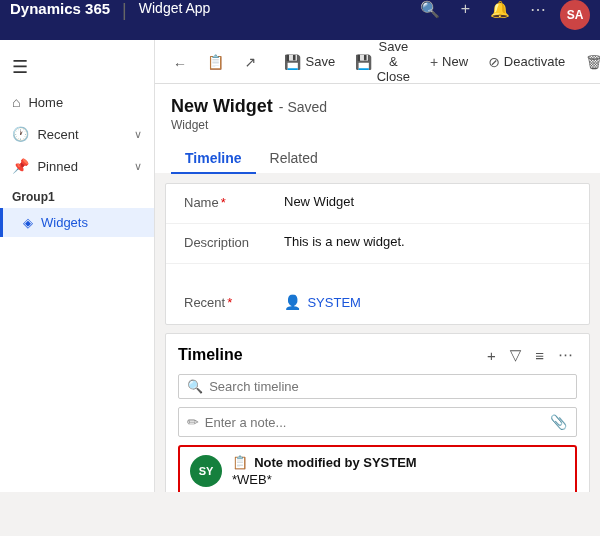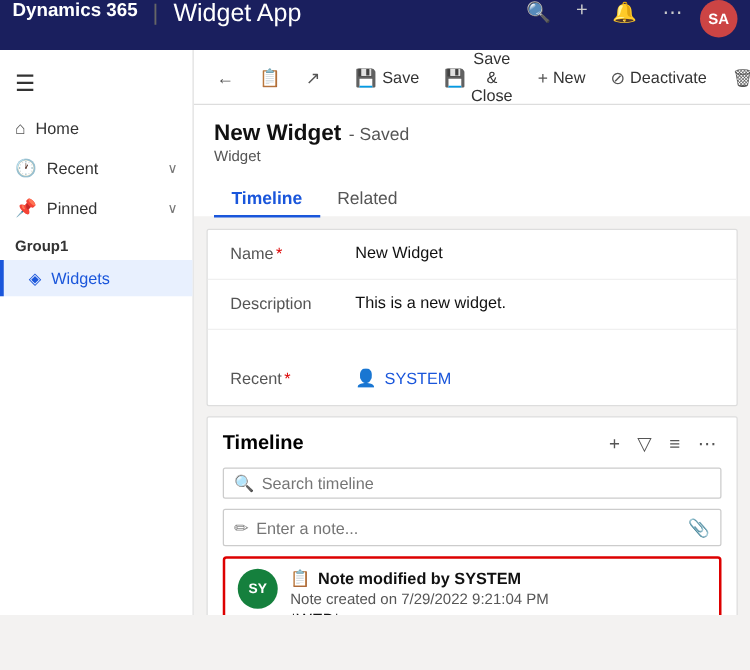--- a/index.html
+++ b/index.html
@@ -10,21 +10,21 @@
       background: #1a1f5e;
       color: white;
       height: 40px;
       display: flex;
       align-items: flex-start;
       padding: 0 10px;
       gap: 8px;
     }
     .topnav-brand { font-weight: 700; font-size: 15px; color: white; }
     .topnav-sep { color: #666; font-size: 18px; margin: 0 4px; }
-    .topnav-app { color: white; font-size: 20px; }
+    .topnav-app { color: white; font-size: 14px; }
     .topnav-spacer { flex: 1; }
     .topnav-icon { color: #ccc; font-size: 16px; cursor: pointer; padding: 0 6px; }
     .topnav-avatar {
       width: 30px; height: 30px; border-radius: 50%;
       background: #c44; color: white; font-size: 12px; font-weight: 700;
       display: flex; align-items: center; justify-content: center;
       cursor: pointer;
     }
 
     
@@ -321,21 +321,20 @@
         <span class="timeline-attach-icon">📎</span>
       </div>
 
       <div class="timeline-item">
         <div class="timeline-avatar">SY</div>
         <div class="timeline-content">
           <div class="timeline-item-header">
             <span class="timeline-item-icon">📋</span>
             <span class="timeline-item-title">Note modified by SYSTEM</span>
           </div>
-          <div class="timeline-item-date">Note created on 7/29/2022 9:21:04 PM</div>
           <div class="timeline-item-body">*WEB*</div>
 
         </div>
         <div class="timeline-time">
           
         </div>
       </div>
     </div>
 
   </div>

